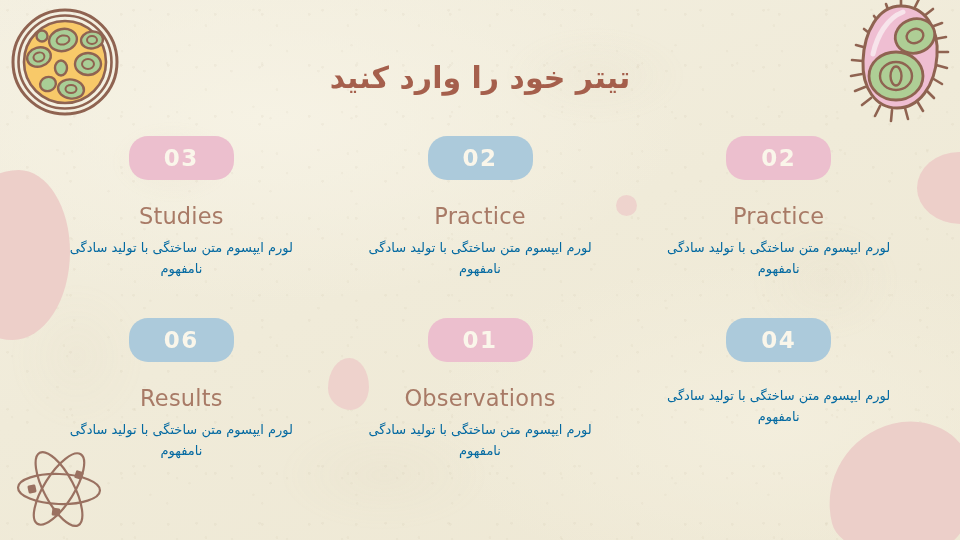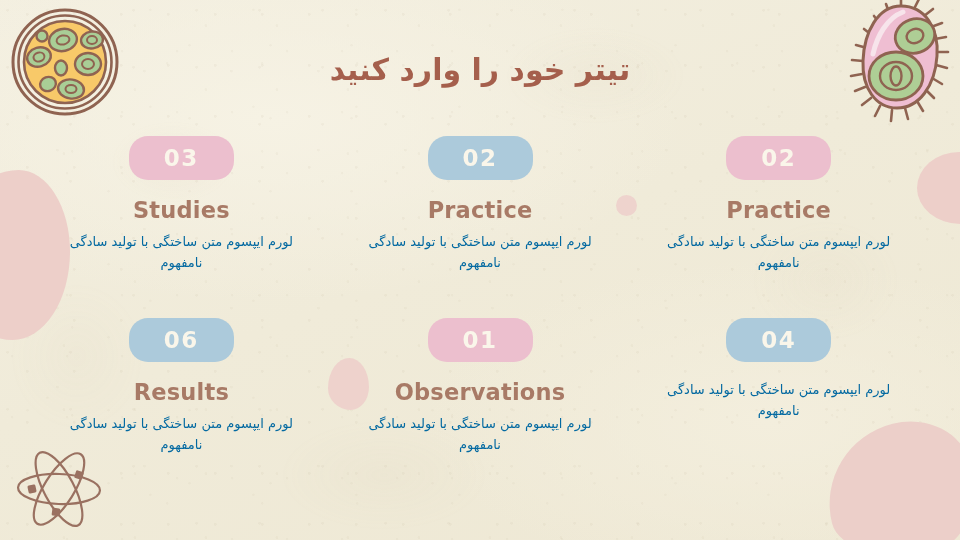--- a/index.html
+++ b/index.html
@@ -103,21 +103,21 @@
     pointer-events: none;
   }
   #petri-dish   { left: 6px;   top: 4px; }
   #protozoa     { left: 845px; top: -6px; }
   #atom         { left: 14px;  top: 448px; }
 
   
   .slide-title {
     position: absolute;
     left: 0; right: 0;
-    top: 52px;
+    top: 60px;
     text-align: center;
     font-family: "DejaVu Sans", sans-serif;
     font-size: 30px;
     font-weight: 700;
     color: #a55f4c;
     letter-spacing: 0;
     direction: rtl;
   }
 
   
@@ -144,29 +144,29 @@
     height: 44px;
     border-radius: 19px;
     display: flex;
     align-items: center;
     justify-content: center;
     font-family: "DejaVu Sans", sans-serif;
     font-size: 23px;
     font-weight: 700;
     letter-spacing: 1.5px;
     color: #faf6ea;
-    margin-bottom: 17px;
+    margin-bottom: 23px;
   }
   .badge.pink { background: #ecbfce; }
   .badge.blue { background: #accadb; }
 
   .item-heading {
     font-family: "DejaVu Sans", sans-serif;
     font-size: 22.5px;
-    font-weight: 700;
+    font-weight: 400;
     color: #a87a66;
     letter-spacing: .2px;
     margin-bottom: 8px;
     direction: ltr;
     text-align: center;
   }
 
   .item-body {
     font-family: "DejaVu Sans", sans-serif;
     font-size: 13px;

